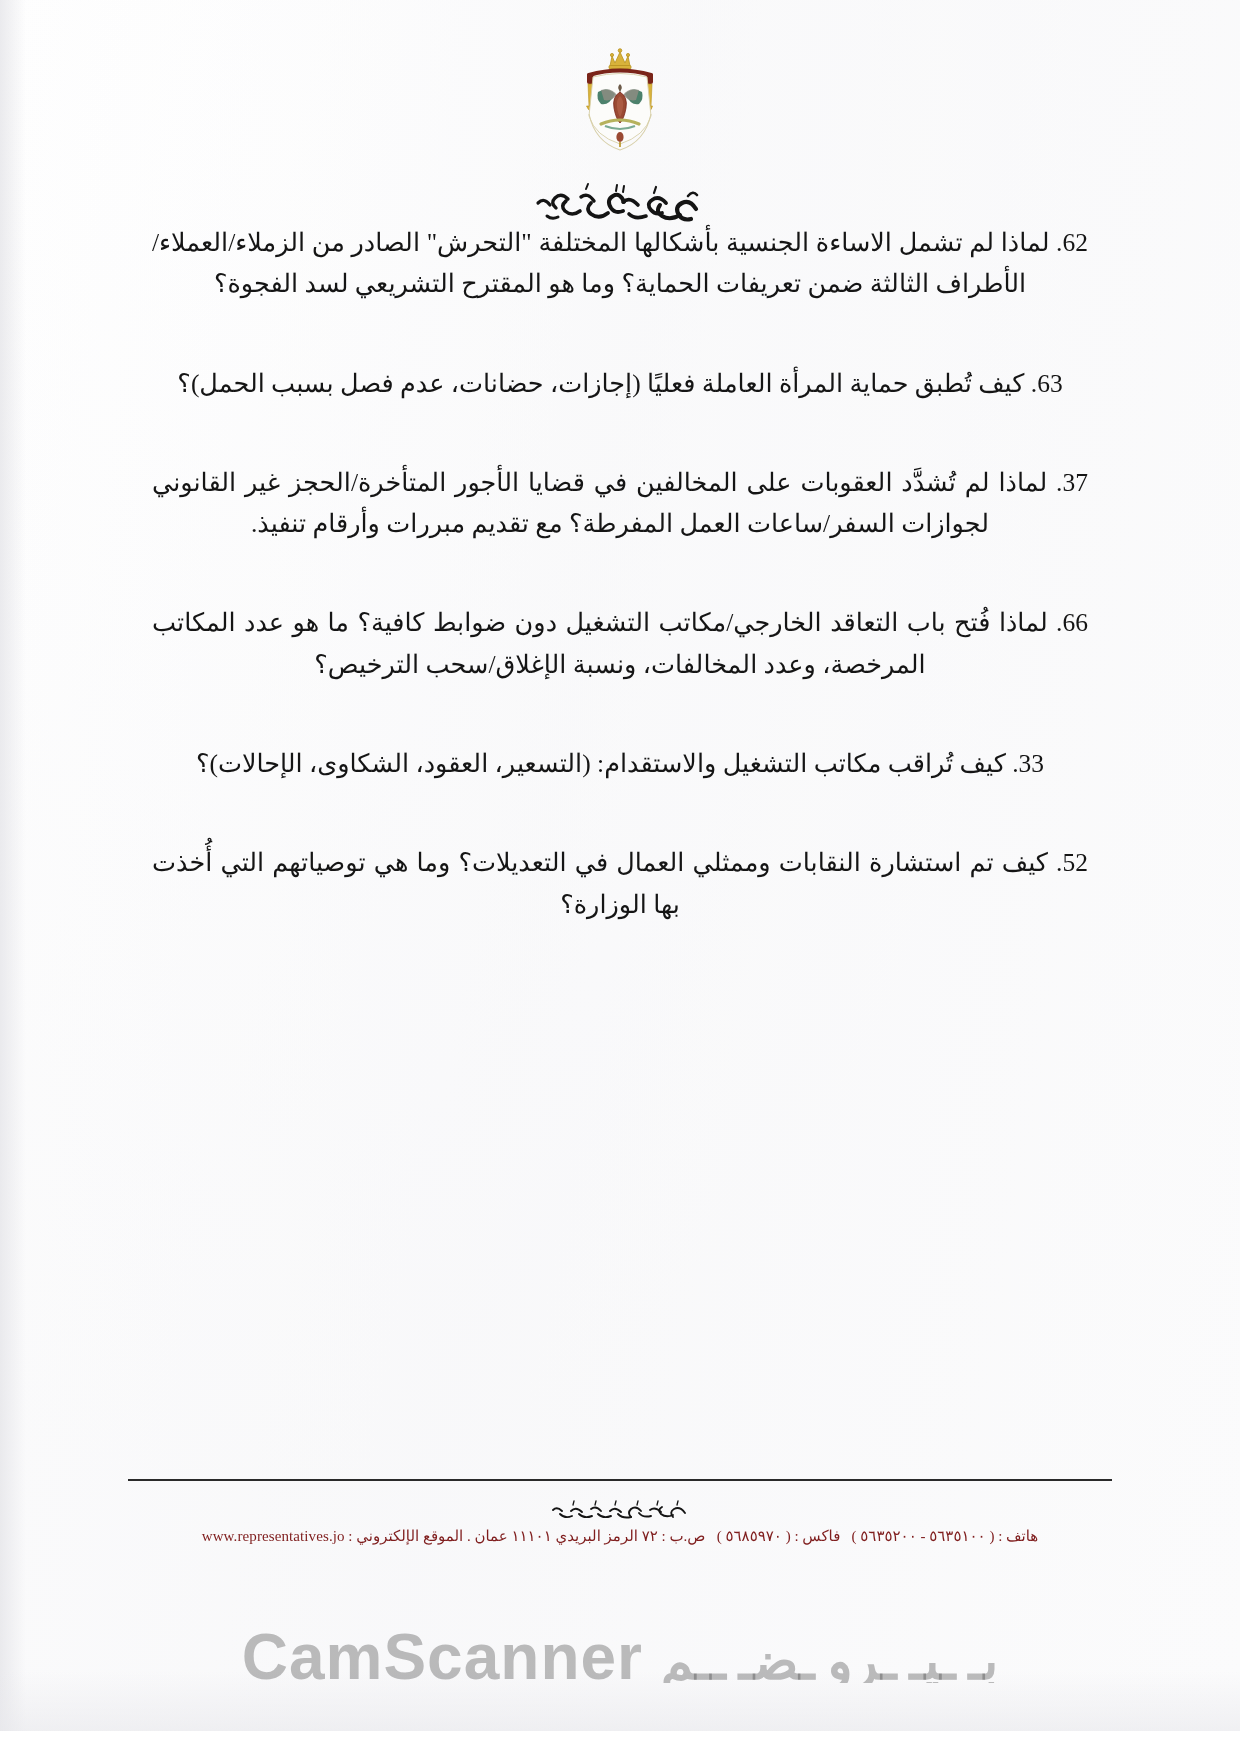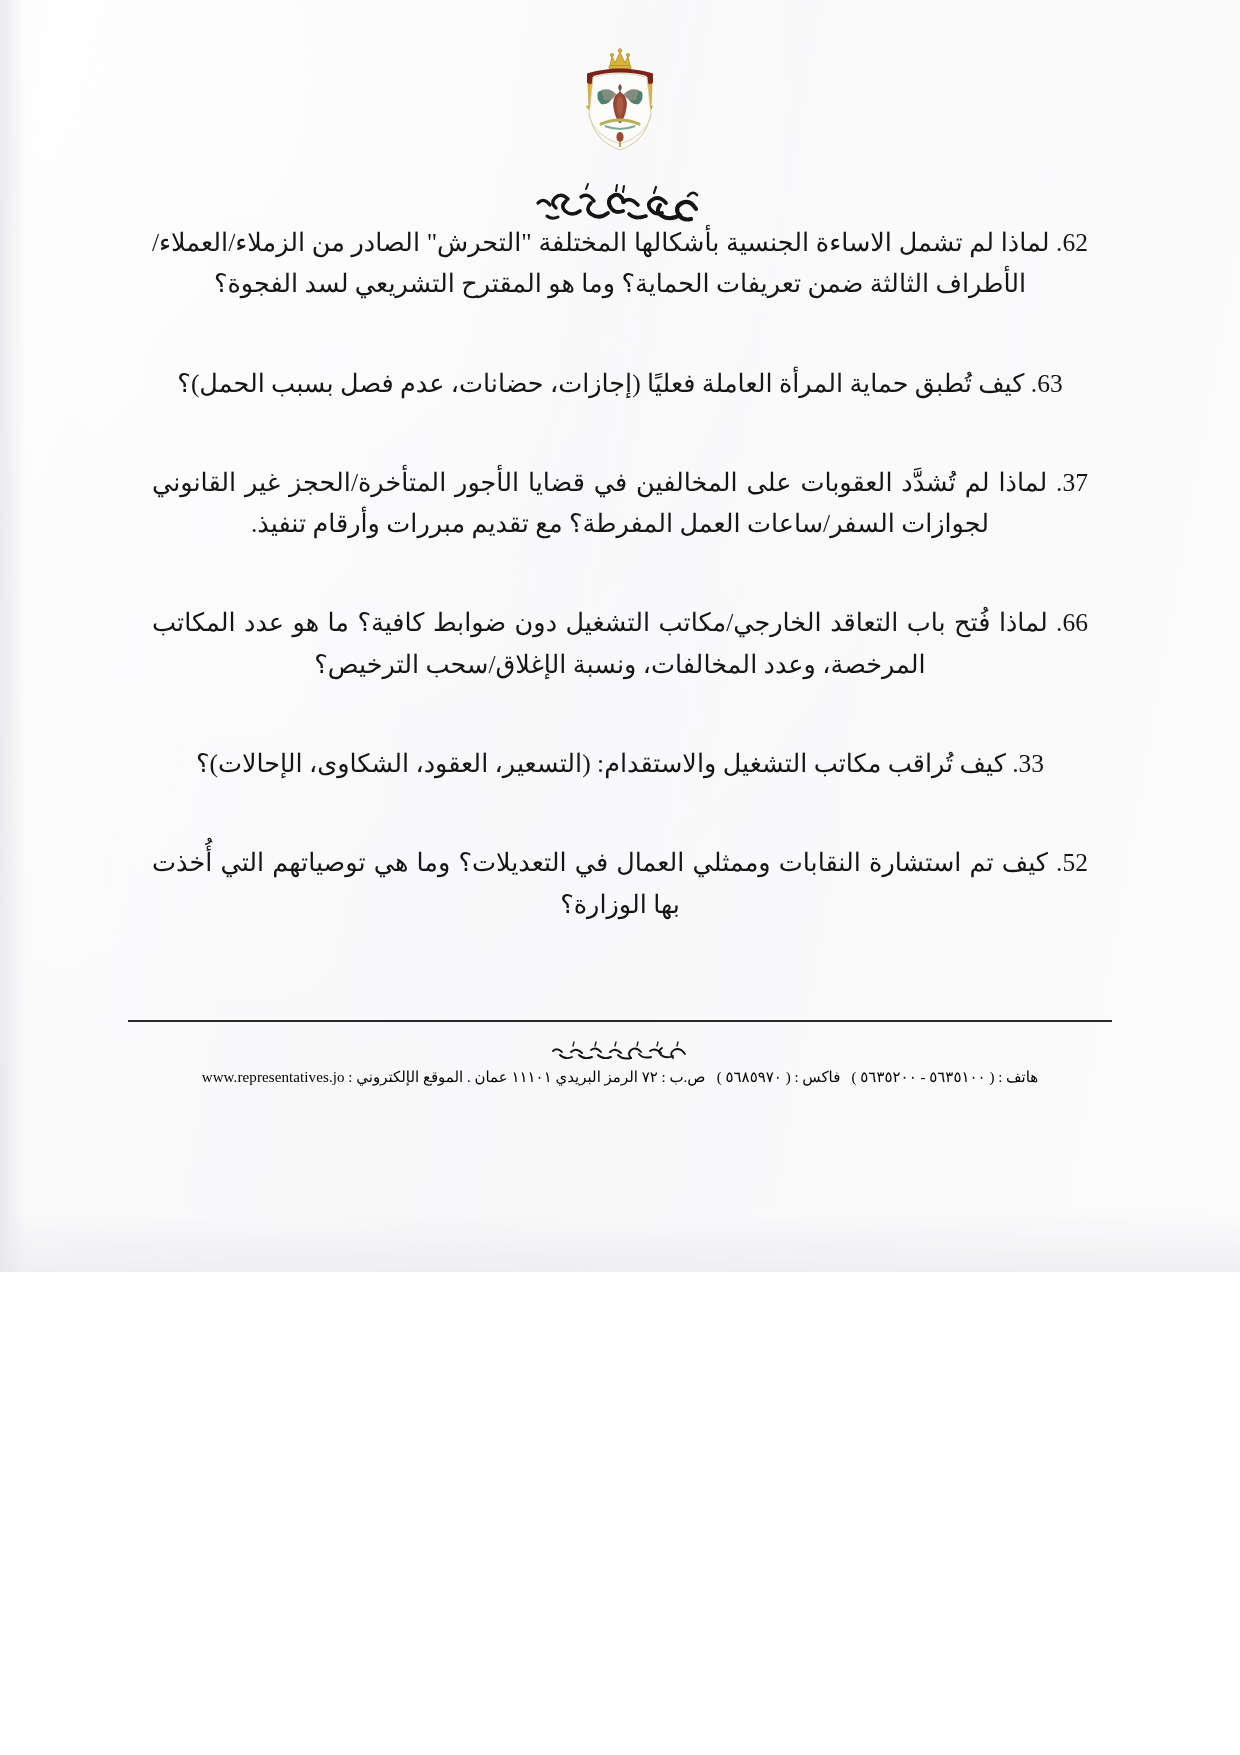--- a/index.html
+++ b/index.html
@@ -3,21 +3,21 @@
 <meta charset="utf-8">
 <style>
   html, body {
     margin: 0;
     padding: 0;
     background: #ffffff;
   }
   .page {
     position: relative;
     width: 1240px;
-    height: 1272px;
+    height: 1731px;
     margin: 0 auto;
     background: #fdfdfd;
     overflow: hidden;
     font-family: "Liberation Serif", "DejaVu Serif", serif;
   }
 
   
   .scan-tint {
     position: absolute;
     inset: 0;
@@ -98,21 +98,21 @@
     width: 100%;
     margin: 0 0 16px 0;
   }
   .footer-crest {
     display: block;
     margin: 0 auto 4px;
   }
   .footer-line {
     font-family: "Liberation Serif", "DejaVu Serif", serif;
     font-size: 15px;
-    color: #000000;
+    color: #7f1d1d;
     direction: rtl;
     white-space: nowrap;
     letter-spacing: 0.1px;
   }
   .footer-line .lat {
     unicode-bidi: isolate;
     direction: ltr;
     font-family: "Liberation Serif", "DejaVu Serif", serif;
   }
 
@@ -257,14 +257,18 @@
       <span>٧٢</span>
       <span>الرمز البريدي</span>
       <span>١١١٠١</span>
       <span>عمان</span>
       .
       <span>الموقع الإلكتروني :</span>
       <span class="lat">www.representatives.jo</span>
     </div>
   </div>
 
+  <div class="watermark">
+    <span class="wm-ar">بـ ـيـ ـرو ـضـ ــم</span>
+    <span>CamScanner</span>
+  </div>
 
 </div>
 
 </body></html>

